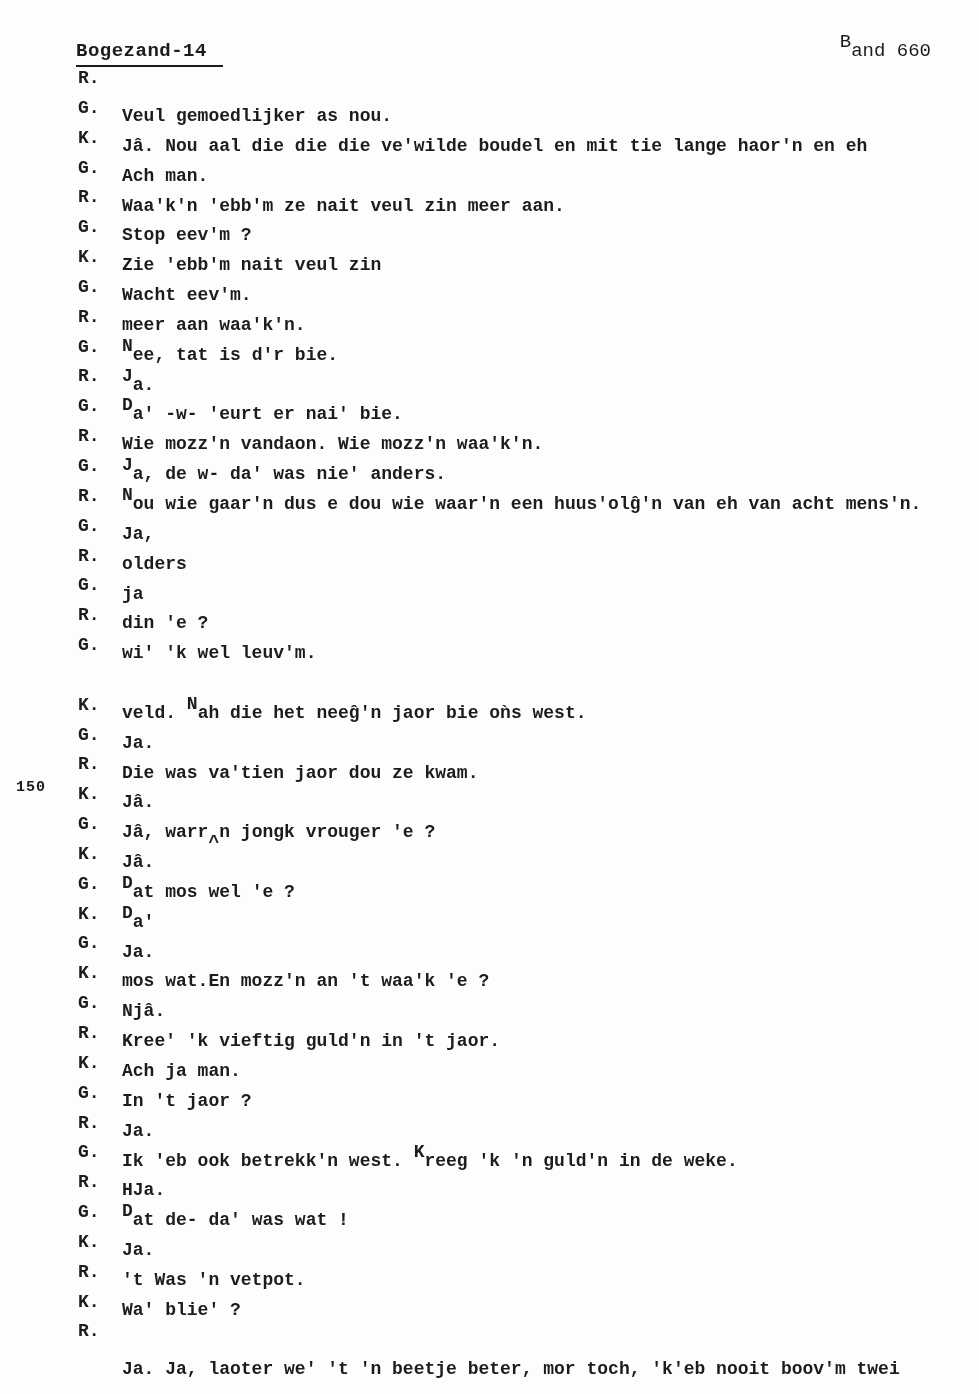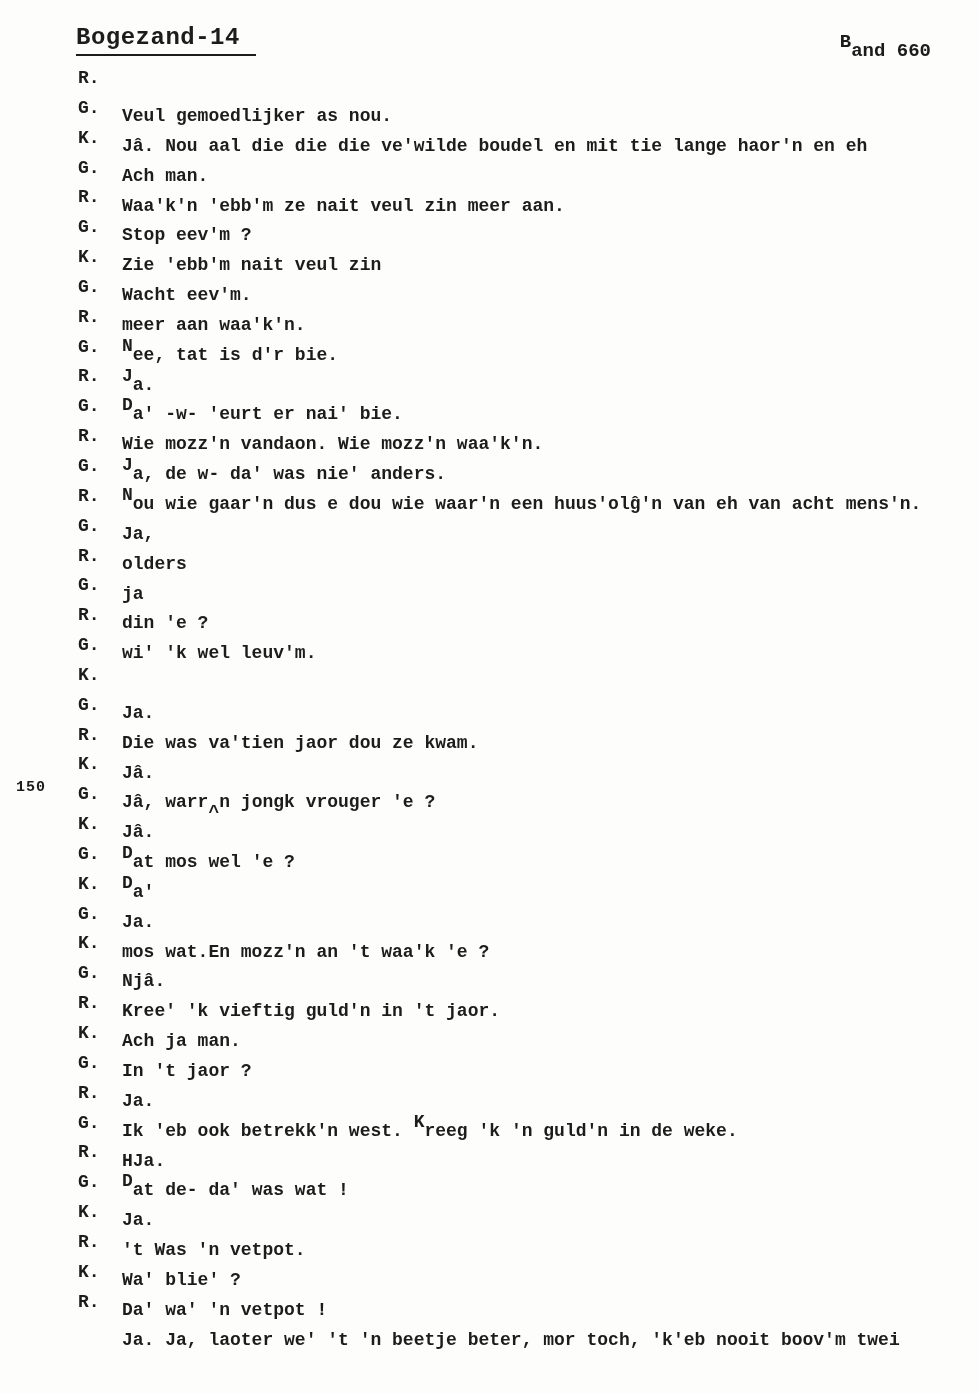--- a/index.html
+++ b/index.html
@@ -8,30 +8,30 @@
     width:979px;height:1394px;
     margin:0 auto;
     background:#fdfdfb;
     color:#1c1c1c;
     font-family:"Liberation Mono","DejaVu Sans Mono",monospace;
     font-size:18px;
     font-weight:600;
     overflow:hidden;
   }
   .header-title{
-    position:absolute;left:76px;top:24px;
-    font-size:24px;font-weight:700;
+    position:absolute;left:76px;top:40px;
+    font-size:19px;font-weight:700;
     letter-spacing:0.5px;
     border-bottom:2px solid #1c1c1c;
     padding:0 16px 3px 0;
     white-space:pre;
   }
   .band-label{
     position:absolute;right:48px;top:40px;
-    font-size:19px;font-weight:700;
+    font-size:19px;font-weight:400;
     white-space:pre;
   }
   .band-label .raised{position:relative;top:-9px;}
   .margin-num{
     position:absolute;left:16px;top:779px;
     font-size:15px;letter-spacing:1px;
   }
   .transcript{
     position:absolute;left:0;top:64px;right:0;
   }
@@ -76,37 +76,38 @@
       <div class="line"><span class="spk">R.</span><span class="txt"><span class="raised">D</span><span>a' -w- 'eurt er nai' bie.</span></span></div>
       <div class="line"><span class="spk">G.</span><span class="txt"><span>Wie mozz'n vandaon. Wie mozz'n waa'k'n.</span></span></div>
       <div class="line"><span class="spk">R.</span><span class="txt"><span class="raised">J</span><span>a, de w- da' was nie' anders.</span></span></div>
       <div class="line"><span class="spk">G.</span><span class="txt"><span class="raised">N</span><span>ou wie gaar'n dus e dou wie waar'n een huus'olĝ'n van eh van acht mens'n.</span></span></div>
       <div class="line"><span class="spk">R.</span><span class="txt"><span>Ja,</span></span></div>
       <div class="line"><span class="spk">G.</span><span class="txt"><span>olders</span></span></div>
       <div class="line"><span class="spk">R.</span><span class="txt"><span>ja</span></span></div>
       <div class="line"><span class="spk">G.</span><span class="txt"><span>din 'e ?</span></span></div>
       <div class="line"><span class="spk">R.</span><span class="txt"><span>wi' 'k wel leuv'm.</span></span></div>
       <div class="line"><span class="spk">G.</span></div>
+      <div class="line"><span class="spk"></span><span class="txt"><span>veld. </span><span class="raised">N</span><span>ah die het neeĝ'n jaor bie oǹs west.</span></span></div>
       <div class="line"><span class="spk">K.</span><span class="txt"><span>Ja.</span></span></div>
       <div class="line"><span class="spk">G.</span><span class="txt"><span>Die was va'tien jaor dou ze kwam.</span></span></div>
       <div class="line"><span class="spk">R.</span><span class="txt"><span>Jâ.</span></span></div>
       <div class="line"><span class="spk">K.</span><span class="txt"><span>Jâ, warr</span><span class="caret-below">^</span><span>n jongk vrouger 'e ?</span></span></div>
       <div class="line"><span class="spk">G.</span><span class="txt"><span>Jâ.</span></span></div>
       <div class="line"><span class="spk">K.</span><span class="txt"><span class="raised">D</span><span>at mos wel 'e ?</span></span></div>
       <div class="line"><span class="spk">G.</span><span class="txt"><span class="raised">D</span><span>a'</span></span></div>
       <div class="line"><span class="spk">K.</span><span class="txt"><span>Ja.</span></span></div>
       <div class="line"><span class="spk">G.</span><span class="txt"><span>mos wat.En mozz'n an 't waa'k 'e ?</span></span></div>
       <div class="line"><span class="spk">K.</span><span class="txt"><span>Njâ.</span></span></div>
       <div class="line"><span class="spk">G.</span><span class="txt"><span>Kree' 'k vieftig guld'n in 't jaor.</span></span></div>
       <div class="line"><span class="spk">R.</span><span class="txt"><span>Ach ja man.</span></span></div>
       <div class="line"><span class="spk">K.</span><span class="txt"><span>In 't jaor ?</span></span></div>
       <div class="line"><span class="spk">G.</span><span class="txt"><span>Ja.</span></span></div>
       <div class="line"><span class="spk">R.</span><span class="txt"><span>Ik 'eb ook betrekk'n west. </span><span class="raised">K</span><span>reeg 'k 'n guld'n in de weke.</span></span></div>
       <div class="line"><span class="spk">G.</span><span class="txt"><span>HJa.</span></span></div>
       <div class="line"><span class="spk">R.</span><span class="txt"><span class="raised">D</span><span>at de- da' was wat !</span></span></div>
       <div class="line"><span class="spk">G.</span><span class="txt"><span>Ja.</span></span></div>
       <div class="line"><span class="spk">K.</span><span class="txt"><span>'t Was 'n vetpot.</span></span></div>
       <div class="line"><span class="spk">R.</span><span class="txt"><span>Wa' blie' ?</span></span></div>
-      <div class="line"><span class="spk">K.</span><span class="txt"><span>Da' wa' 'n vetpot !</span></span></div>
+      <div class="line"><span class="spk">K.</span></div>
       <div class="line"><span class="spk">R.</span><span class="txt"><span>Ja. Ja, laoter we' 't 'n beetje beter, mor toch, 'k'eb nooit boov'm twei</span></span></div>
     </div>
 
 </div>
 
 </body></html>

